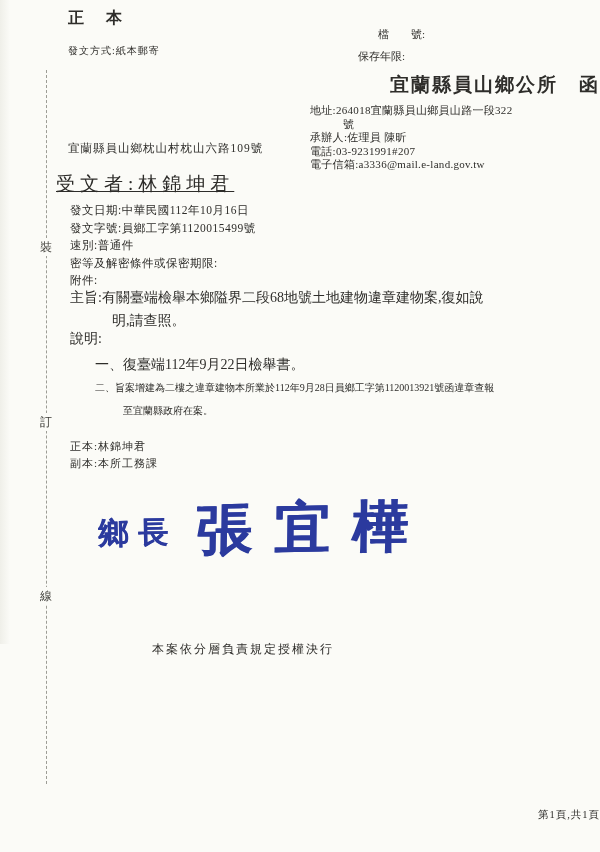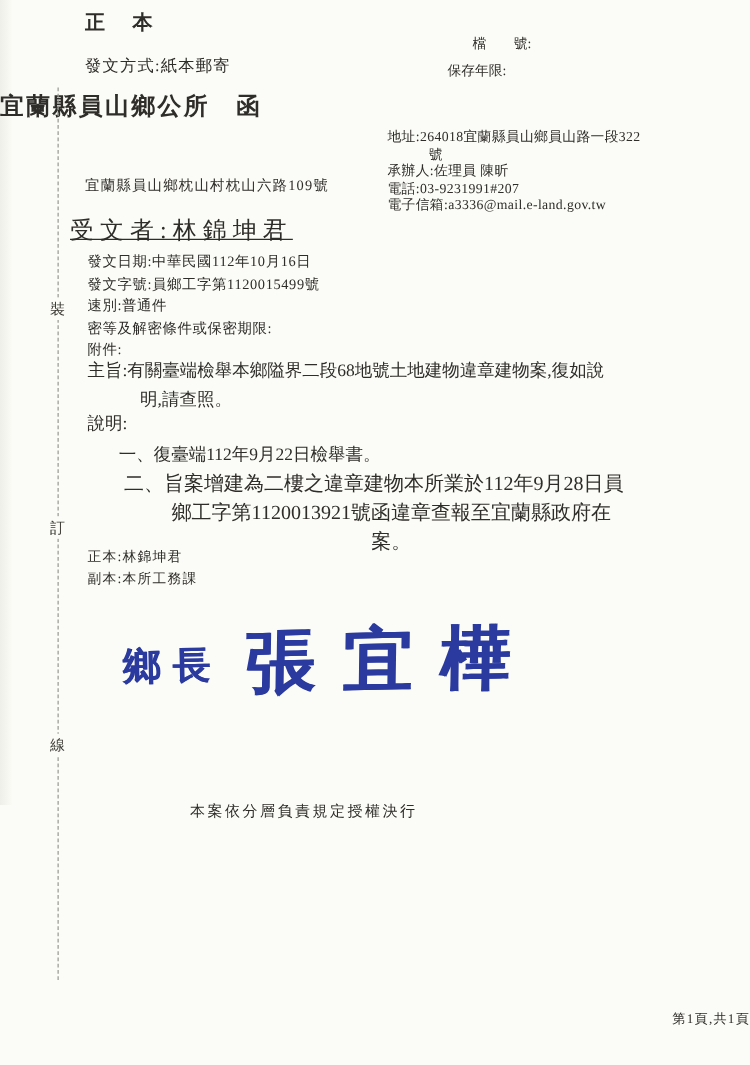--- a/index.html
+++ b/index.html
@@ -9,43 +9,43 @@
     font-family:"Liberation Serif","DejaVu Serif",serif;
     color:#2e2d2a;
   }
   .page {
     position:relative; width:600px; height:644px;
     background:linear-gradient(90deg,#efefe9 0px,#fbfbf7 10px);
   }
   .abs { position:absolute; white-space:nowrap; }
 
   .copy-type   { left:68px;  top:8px;   font-size:16px; font-weight:bold; letter-spacing:3px; }
-  .send-method { left:68px;  top:44px;  font-size:13px; letter-spacing:1px;text-align:right; }
+  .send-method { left:68px;  top:44px;  font-size:10px; letter-spacing:1px;text-align:right; }
   .file-no     { left:358px; top:27px;  font-size:11px;margin-left:20px; }
   .retention   { left:358px; top:49px;  font-size:11px; }
-  .doc-title   { left:0; right:0; top:72px; text-align:left;
+  .doc-title   { left:0; right:0; top:72px; text-align:right;
                  font-size:19px; font-weight:600; letter-spacing:2px; }
 
   .contact     { left:310px; top:104px; font-size:11px; line-height:13.5px; letter-spacing:0.3px; }
   .contact .address { white-space:normal; width:178px; padding-left:33px; text-indent:-33px; }
   .contact div { white-space:nowrap; }
   .contact .address { white-space:normal; }
 
   .recipient-address { left:68px; top:141px; font-size:11.5px; letter-spacing:1px; }
   .addressee   { left:56px;  top:171px; font-size:19px; letter-spacing:5px;text-decoration:underline; }
 
   .meta        { left:70px;  top:202px; font-size:11.5px; line-height:17.5px; letter-spacing:0.5px; }
 
   .subject     { left:70px;  top:286px; font-size:14px; line-height:23px;
                  white-space:normal; width:372px; padding-left:42px; text-indent:-42px; }
   .explain-label { left:70px; top:330px; font-size:14px; }
   .explain-item1 { left:95px; top:353px; font-size:14px; line-height:23px;
                  white-space:normal; width:380px; padding-left:28px; text-indent:-28px; }
-  .explain-item2 { left:95px; top:376px; font-size:16px; line-height:23px;
-                 white-space:normal; width:380px; padding-left:28px; text-indent:-28px;text-align:center; }
+  .explain-item2 { left:95px; top:376px; font-size:10px; line-height:23px;
+                 white-space:normal; width:380px; padding-left:28px; text-indent:-28px; }
 
   .copies      { left:70px;  top:438px; font-size:11px; line-height:16.5px; letter-spacing:1px; }
 
   .signature   { left:98px;  top:492px; color:#2b3a9e;
                  display:flex; align-items:center; gap:18px;
                  transform:rotate(-1.2deg); }
   .sig-title   { font-size:30px; font-weight:bold; letter-spacing:10px;
                  text-shadow:0.5px 0 0 currentColor; }
   .sig-name    { font-size:56px; font-weight:bold; letter-spacing:22px;
                  transform:skewX(-2deg); text-shadow:1px 0 0 currentColor; }

